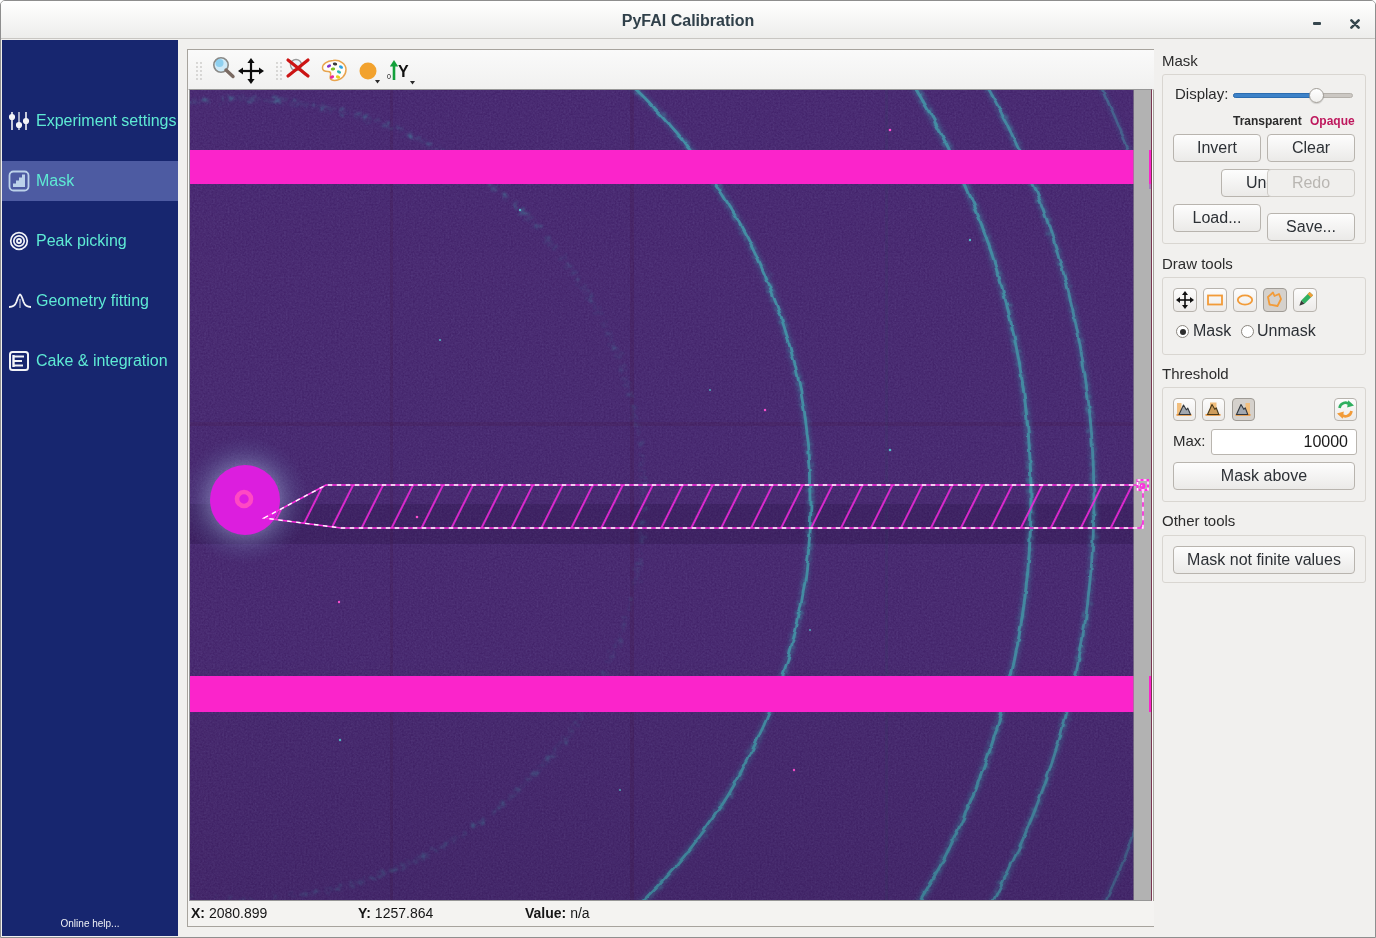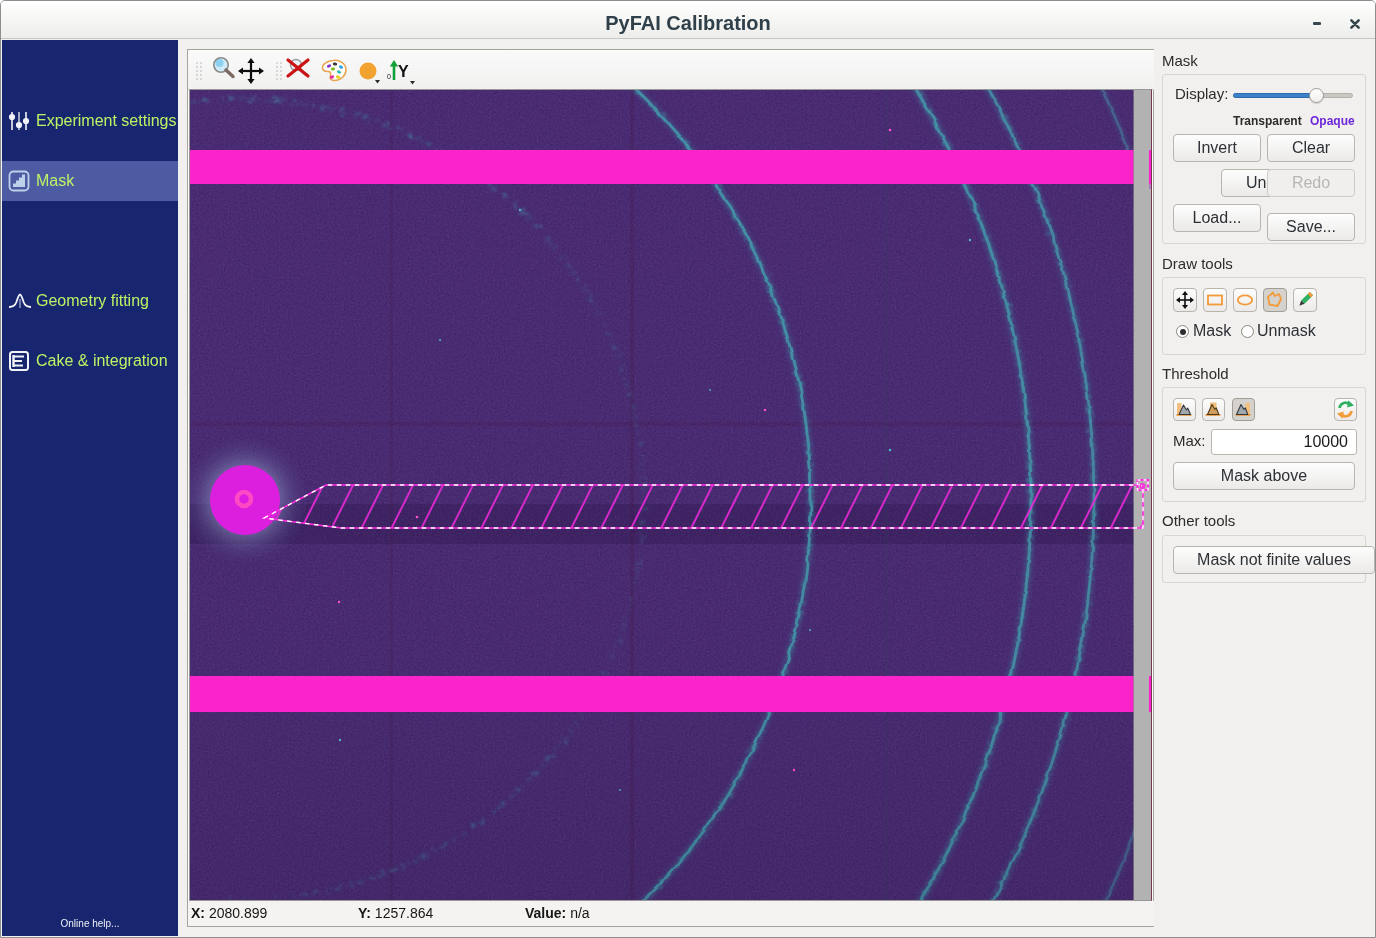--- a/index.html
+++ b/index.html
@@ -3,26 +3,26 @@
 <meta charset="utf-8">
 <style>
   * { margin:0; padding:0; box-sizing:border-box; }
   html,body { width:1376px; height:938px; background:#fff; font-family:"Liberation Sans",sans-serif; }
   #win { position:absolute; left:0; top:0; width:1376px; height:938px;
          border:1px solid #8e8e8e; border-radius:5px 5px 0 0; overflow:hidden; background:#f1f0ee; }
   
   #titlebar { position:absolute; left:0; top:0; width:100%; height:38px;
               background:linear-gradient(#ffffff,#ededeb); border-bottom:1px solid #c8c6c2; }
   #title { position:absolute; left:0; right:0; top:11px; text-align:center;
-           font-size:20px; font-weight:bold; color:#30404a; }
+           font-size:16px; font-weight:bold; color:#30404a; }
   #btn-min { position:absolute; right:54px; top:21px; width:8px; height:3px; background:#36474e; border-radius:1px;}
   #btn-close { position:absolute; right:15px; top:14px; width:10px; height:10px;}
   
   #sidebar { position:absolute; left:1px; top:39px; width:176px; height:896px; background:#17266f; }
-  .nav { position:absolute; left:0; width:176px; height:40px; color:#bef264; font-size:16px; }
+  .nav { position:absolute; left:0; width:176px; height:40px; color:#5eead4; font-size:16px; }
   .nav.sel { background:#4d5ba2; }
   .nav svg { position:absolute; left:6px; top:9px; }
   .nav span { position:absolute; left:34px; top:10px; line-height:20px; white-space:nowrap; }
   #onlinehelp { position:absolute; left:0; width:176px; bottom:7px; text-align:center; color:#eef0f5; font-size:10px; }
   
   #central { position:absolute; left:186px; top:48px; width:967px; height:878px;
              background:#fbfbfa; border:1px solid #a7a39d; }
   #toolbar { position:absolute; left:0; top:0; width:966px; height:40px;
              background:linear-gradient(#fafafa,#f1f1f0); border-bottom:1px solid #cfcecb; }
   #canvas { position:absolute; left:1px; top:39px; width:963px; height:812px; background:#44246c; border:1px solid #979797; border-right-color:#7a3550;}
@@ -70,20 +70,30 @@
         </g>
       </svg>
       <span>Experiment settings</span>
     </div>
     <div class="nav sel" style="top:121px;">
       <svg width="22" height="22" viewBox="0 0 22 22">
         <rect x="1.5" y="1.5" width="19" height="19" rx="4" fill="none" stroke="#bcd2ea" stroke-width="1.8"></rect>
         <path d="M5 17 V13.5 H8 V10.5 H11 V7.5 H14 V4.5 H17 V17 Z" fill="#bcd2ea"></path>
       </svg>
       <span>Mask</span>
+    </div>
+    <div class="nav" style="top:181px;">
+      <svg width="22" height="22" viewBox="0 0 22 22">
+        <g fill="none" stroke="#f2f3f7">
+          <circle cx="11" cy="11" r="8.3" stroke-width="1.7"></circle>
+          <circle cx="11" cy="11" r="5.2" stroke-width="1.7"></circle>
+          <circle cx="11" cy="11" r="2" stroke-width="1.9"></circle>
+        </g>
+      </svg>
+      <span>Peak picking</span>
     </div>
     <div class="nav" style="top:301px;">
       <svg width="22" height="22" viewBox="0 0 22 22">
         <rect x="2" y="2" width="18" height="18" rx="2.5" fill="none" stroke="#f2f3f7" stroke-width="2"></rect>
         <line x1="5.5" y1="6.5" x2="16" y2="6.5" stroke="#f2f3f7" stroke-width="2"></line>
         <line x1="5.5" y1="11" x2="14" y2="11" stroke="#f2f3f7" stroke-width="2"></line>
         <line x1="5.5" y1="15.5" x2="15" y2="15.5" stroke="#f2f3f7" stroke-width="2"></line>
         <line x1="5.5" y1="5" x2="5.5" y2="17" stroke="#f2f3f7" stroke-width="2.4"></line>
       </svg>
       <span>Cake &amp; integration</span>
@@ -290,21 +300,21 @@
   </div>
 
   <div class="rp-label" style="left:1161px; top:51px;">Mask</div>
   <div class="grpbox" style="top:73px; height:170px;"></div>
   <div class="rp-label" style="left:1174px; top:84px; font-size:15px;">Display:</div>
 
   <div style="position:absolute; left:1232px; top:92px; width:120px; height:5px; border-radius:3px; background:#cbc7c2; border:1px solid #b4b0aa;"></div>
   <div style="position:absolute; left:1232px; top:92px; width:80px; height:5px; border-radius:3px; background:#3d82c8; border:1px solid #2b6cb0;"></div>
   <div style="position:absolute; left:1308px; top:87px; width:15px; height:15px; background:linear-gradient(#fff,#f0efed); border:1px solid #a19d97; border-radius:50%; box-shadow:0 1px 1px rgba(0,0,0,.15);"></div>
   <div style="position:absolute; left:1232px; top:113px; width:66px; font-size:12px; font-weight:bold; color:#2c2c2c;">Transparent</div>
-  <div style="position:absolute; left:1309px; top:113px; width:44px; font-size:12px; font-weight:bold; color:#6d28d9; text-align:right;">Opaque</div>
+  <div style="position:absolute; left:1309px; top:113px; width:44px; font-size:12px; font-weight:bold; color:#be185d; text-align:right;">Opaque</div>
   <div class="gbtn" style="left:1172px; top:133px; width:88px; line-height:26px;">Invert</div>
   <div class="gbtn" style="left:1266px; top:133px; width:88px; line-height:26px;">Clear</div>
   <div class="gbtn" style="left:1220px; top:168px; width:88px; line-height:26px;">Undo</div>
   <div class="gbtn dis" style="left:1266px; top:168px; width:88px; line-height:26px;">Redo</div>
   <div class="gbtn" style="left:1172px; top:203px; width:88px; line-height:26px;">Load...</div>
   <div class="gbtn" style="left:1266px; top:212px; width:88px; line-height:26px;">Save...</div>
 
   <div class="rp-label" style="left:1161px; top:254px;">Draw tools</div>
   <div class="grpbox" style="top:276px; height:78px;"></div>
   <div class="tbtn" style="left:1172px; top:287px;">
@@ -378,15 +388,15 @@
       <path d="M16.5 12 A 6 6 0 0 1 6 15.2" fill="none" stroke="#f29b38" stroke-width="2.6"></path>
       <path d="M7.8 19.8 L2 14.6 L8.8 12.6 Z" fill="#f29b38"></path>
     </svg>
   </div>
   <div class="rp-label" style="left:1172px; top:431px; font-size:15px;">Max:</div>
   <div style="position:absolute; left:1210px; top:428px; width:146px; height:26px; background:#fff; border:1px solid #b9b5af; border-radius:3px; font-size:16px; color:#1a1a1a; text-align:right; line-height:24px; padding-right:8px;">10000</div>
   <div class="gbtn" style="left:1172px; top:461px; width:182px; line-height:26px;">Mask above</div>
 
   <div class="rp-label" style="left:1161px; top:511px;">Other tools</div>
   <div class="grpbox" style="top:534px; height:48px;"></div>
-  <div class="gbtn" style="left:1172px; top:545px; width:202px; line-height:26px;">Mask not finite values</div>
+  <div class="gbtn" style="left:1172px; top:545px; width:182px; line-height:26px;">Mask not finite values</div>
 
 </div>
 
 </body></html>

